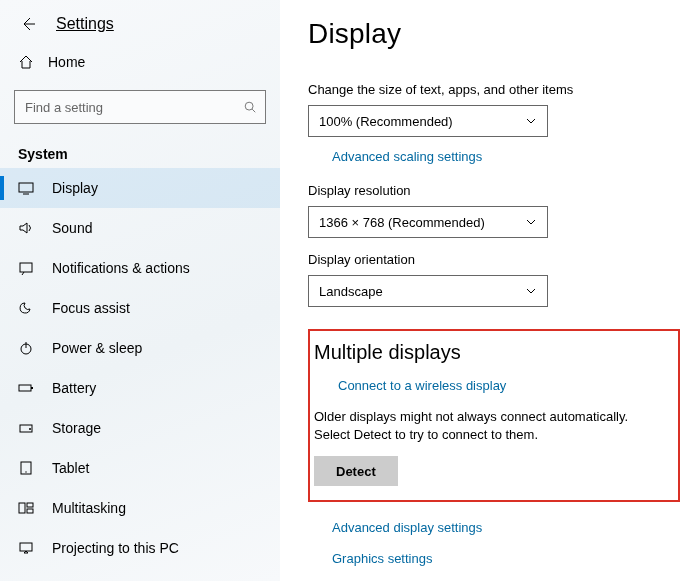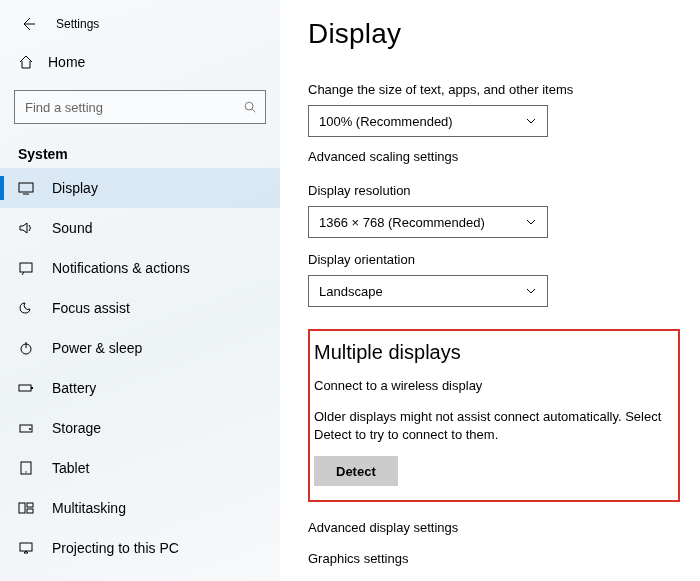--- a/index.html
+++ b/index.html
@@ -1,21 +1,21 @@
 <!DOCTYPE html>
 <html><head>
 <meta charset="utf-8">
 <style>
 * { margin: 0; padding: 0; box-sizing: border-box; font-family: "Segoe UI", Arial, sans-serif; }
 body { width: 700px; height: 581px; background: #fff; display: flex; overflow: hidden; }
 
 .sidebar { width: 280px; height: 100%; background: linear-gradient(160deg, #f7f9fb 0%, #eef3f6 60%, #f7f9fb 100%); display: flex; flex-direction: column; padding-top: 6px; }
 .titlebar { display: flex; align-items: center; height: 36px; padding-left: 14px; }
 .back-btn { width: 28px; height: 28px; display: flex; align-items: center; justify-content: center; cursor: pointer; }
-.app-title { font-size: 12px; margin-left: 14px; color: #000; }
+.app-title { font-size: 16px; margin-left: 14px; color: #000; text-decoration: underline; }
 .home-row { display: flex; align-items: center; height: 40px; padding-left: 18px; cursor: pointer; text-align: center; }
 .home-row .lbl { margin-left: 14px; font-size: 14px; }
 .search-row { padding: 8px 14px 10px 14px; }
 .search-box { display: flex; align-items: center; border: 1px solid #7a7a7a; background: #fafbfc; height: 24px; padding: 16px 8px; }
 .search-box input { flex: 1; border: none; background: transparent; font-size: 13px; color: #666; outline: none; padding-left: 2px; }
 .search-box input::placeholder { color: #666; }
 .section-hdr { font-weight: 600; font-size: 14px; padding: 12px 18px 6px; }
 .nav { flex: 1; overflow: hidden; }
 .nav-item { display: flex; align-items: center; height: 40px; padding-left: 18px; cursor: pointer; position: relative; }
 .nav-item.active::before { content: ""; position: absolute; left: 0; top: 8px; bottom: 8px; width: 4px; background: #0078d4; }
@@ -24,21 +24,21 @@
 .nav-item .lbl { margin-left: 18px; font-size: 14px; }
 
 .main { flex: 1; padding: 18px 28px 0 28px; overflow: hidden; position: relative; }
 .page-title { font-size: 28px; font-weight: 350; letter-spacing: 0.2px; }
 .cut-heading { font-size: 20px; font-weight: 400; color: #333; position: relative; top: -6px; height: 14px; overflow: hidden; line-height: 0px; text-indent: 0; }
 .cut-heading span { position: relative; top: -13px; display: inline-block; }
 .field { margin-top: 18px; }
 .field-label { font-size: 13px; color: #000; }
 .combo { margin-top: 8px; border: 1px solid #666; height: 32px; width: 240px; display: flex; align-items: center; justify-content: space-between; padding: 0 10px; cursor: pointer; background: #fff; }
 .combo span { font-size: 13px; }
-.link { color: #000000; font-size: 13px; cursor: pointer; display: inline-block; }
+.link { color: #0369a1; font-size: 13px; cursor: pointer; display: inline-block; margin-left: 24px; }
 .link.mt { margin-top: 12px; }
 .subheading { font-size: 20px; font-weight: 400; margin-top: 26px; }
 .red-box { border: 2px solid #d93025; padding: 10px 12px 14px 4px; margin-top: 22px; margin-right: -8px; }
 .red-box .subheading { margin-top: 0; }
 .desc { font-size: 13px; color: #000; margin-top: 14px; line-height: 1.4; }
 .btn { margin-top: 12px; height: 30px; padding: 0 22px; background: #ccc; border: none; font-size: 13px; cursor: pointer; font-weight: bold; }
 svg { display: block; }
 </style>
 </head>
 <body>
@@ -208,19 +208,19 @@
           <svg width="12" height="12" viewBox="0 0 12 12">
             <path d="M2 4 L6 8 L10 4" stroke="#000" fill="none"></path>
           </svg>
         </span>
     </div>
   </div>
 
   <div class="red-box">
     <div class="subheading">Multiple displays</div>
     <a class="link" style="margin-top:14px;display:inline-block">Connect to a wireless display</a>
-    <div class="desc">Older displays might not assist connect automatically. Select Detect to try to connect to them.</div>
+    <div class="desc">Older displays might not always connect automatically. Select Detect to try to connect to them.</div>
     <button class="btn">Detect</button>
   </div>
 
   <a class="link" style="margin-top:18px;display:block">Advanced display settings</a>
   <a class="link" style="margin-top:16px;display:block">Graphics settings</a>
 </div>
 
 </body></html>

